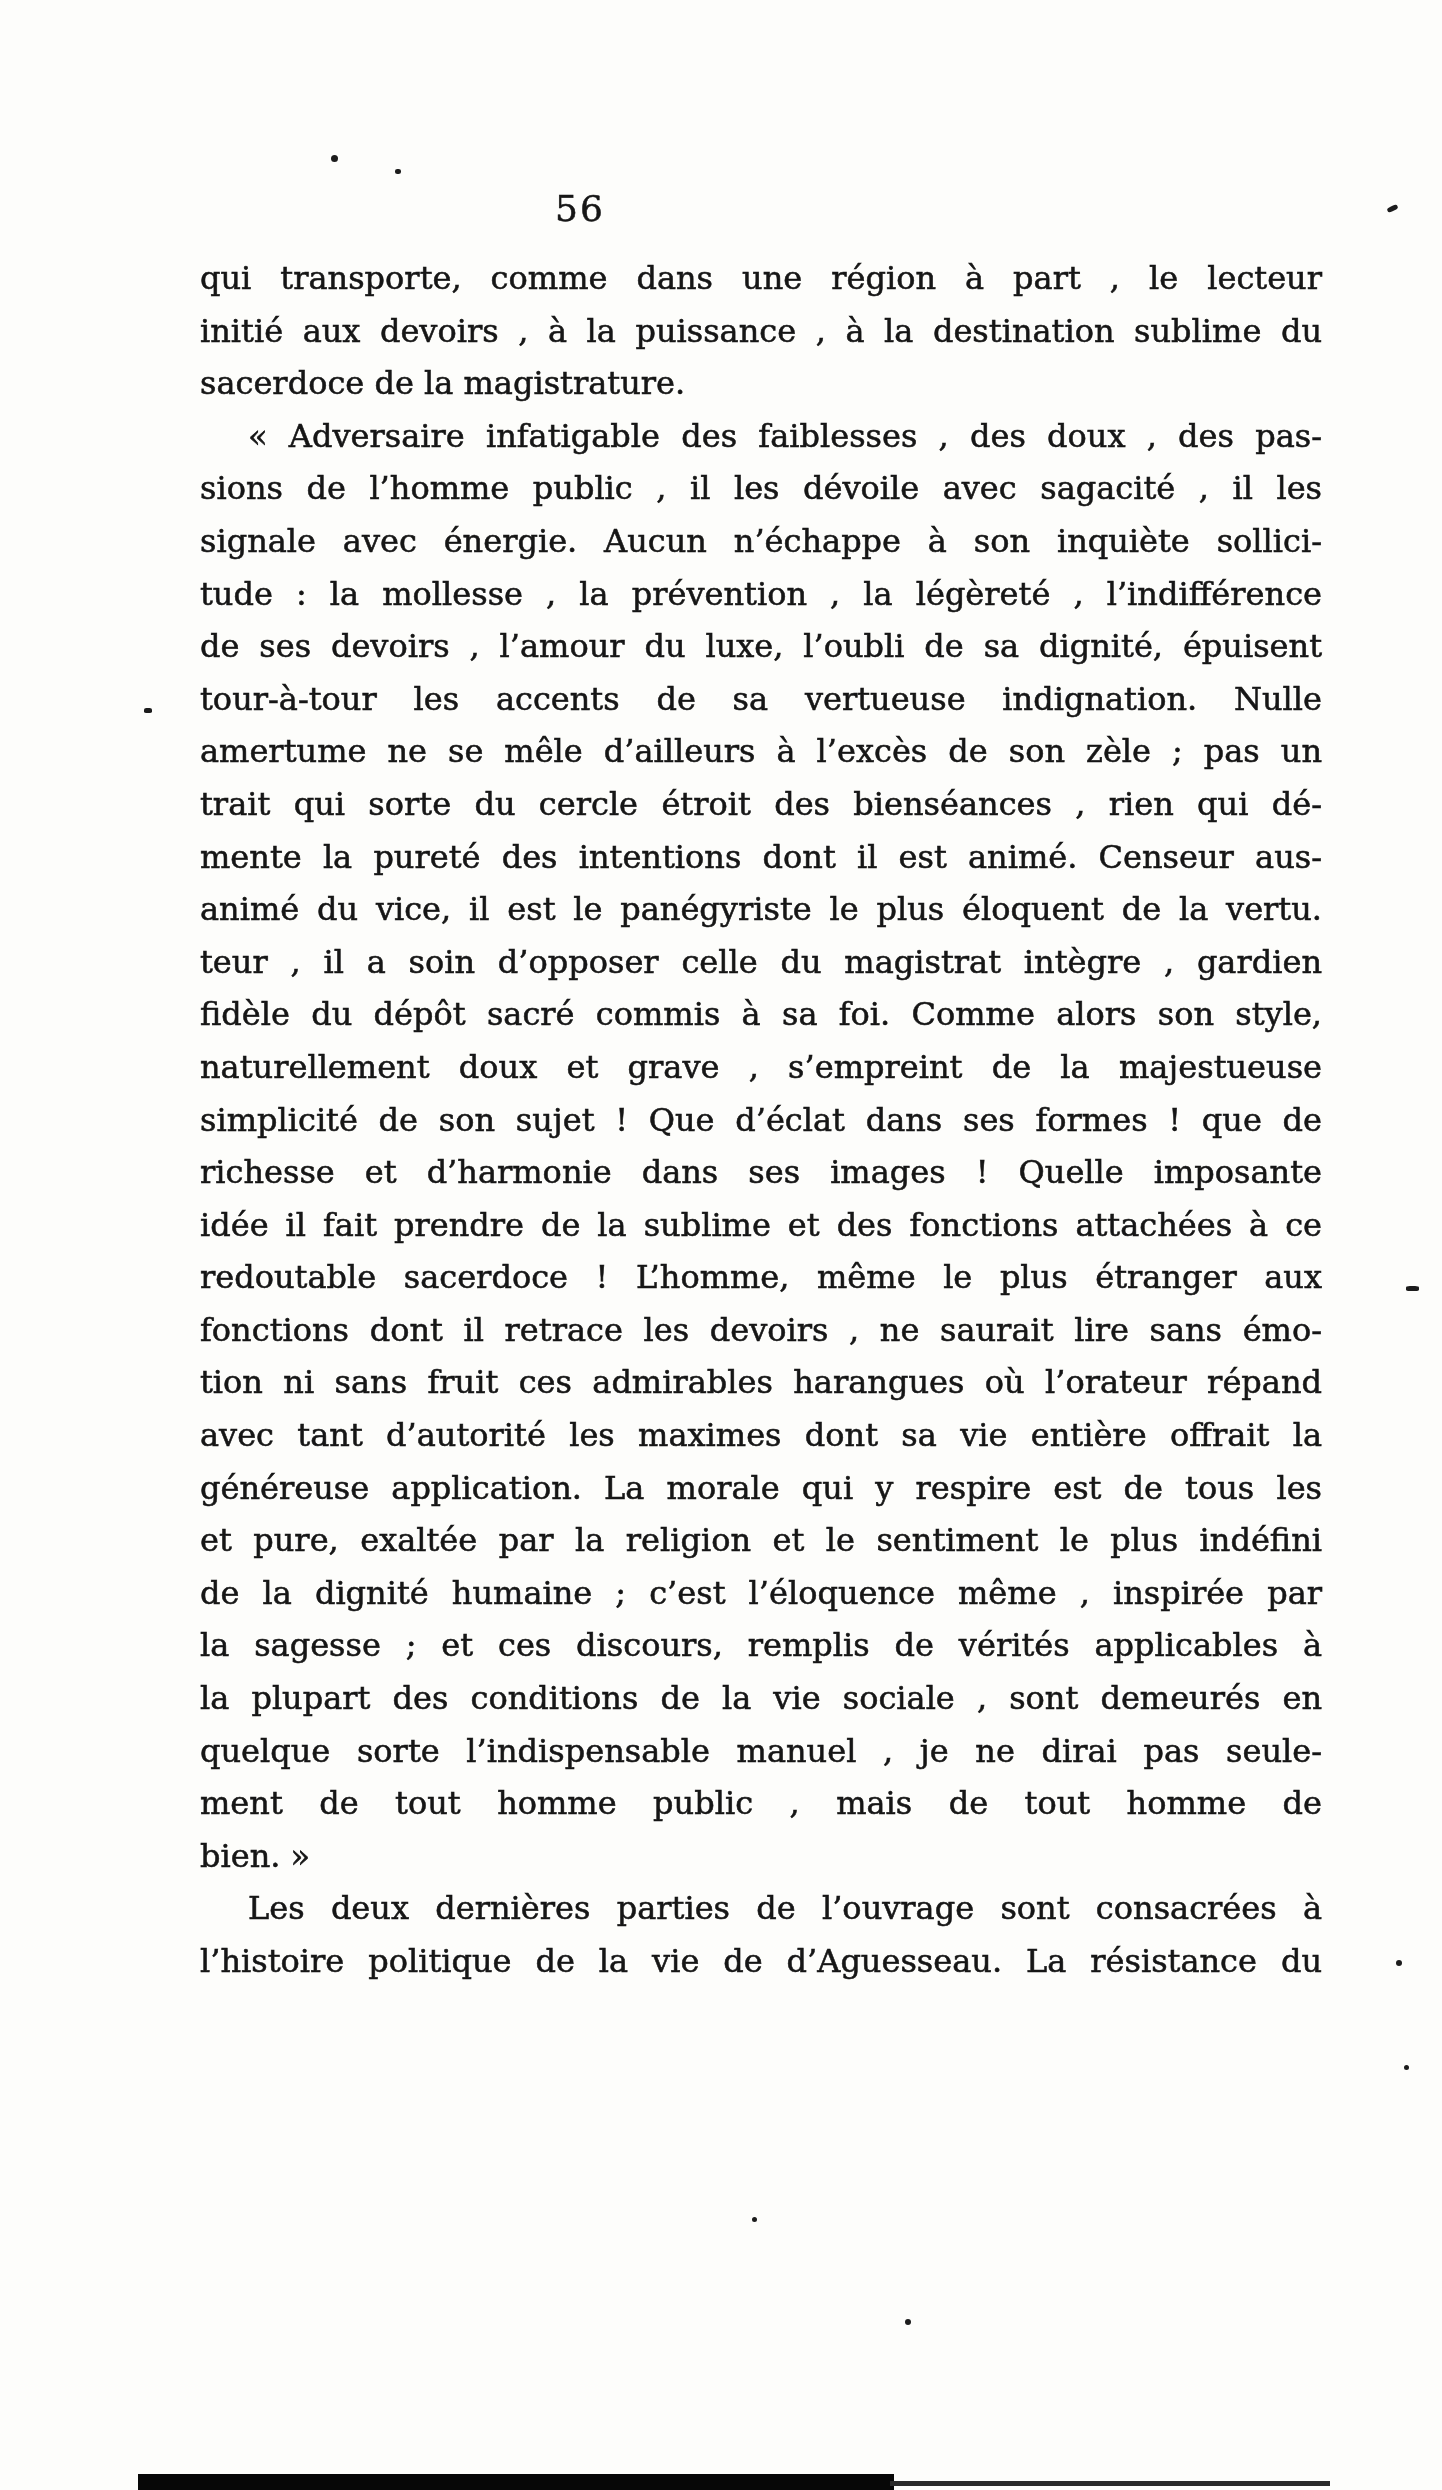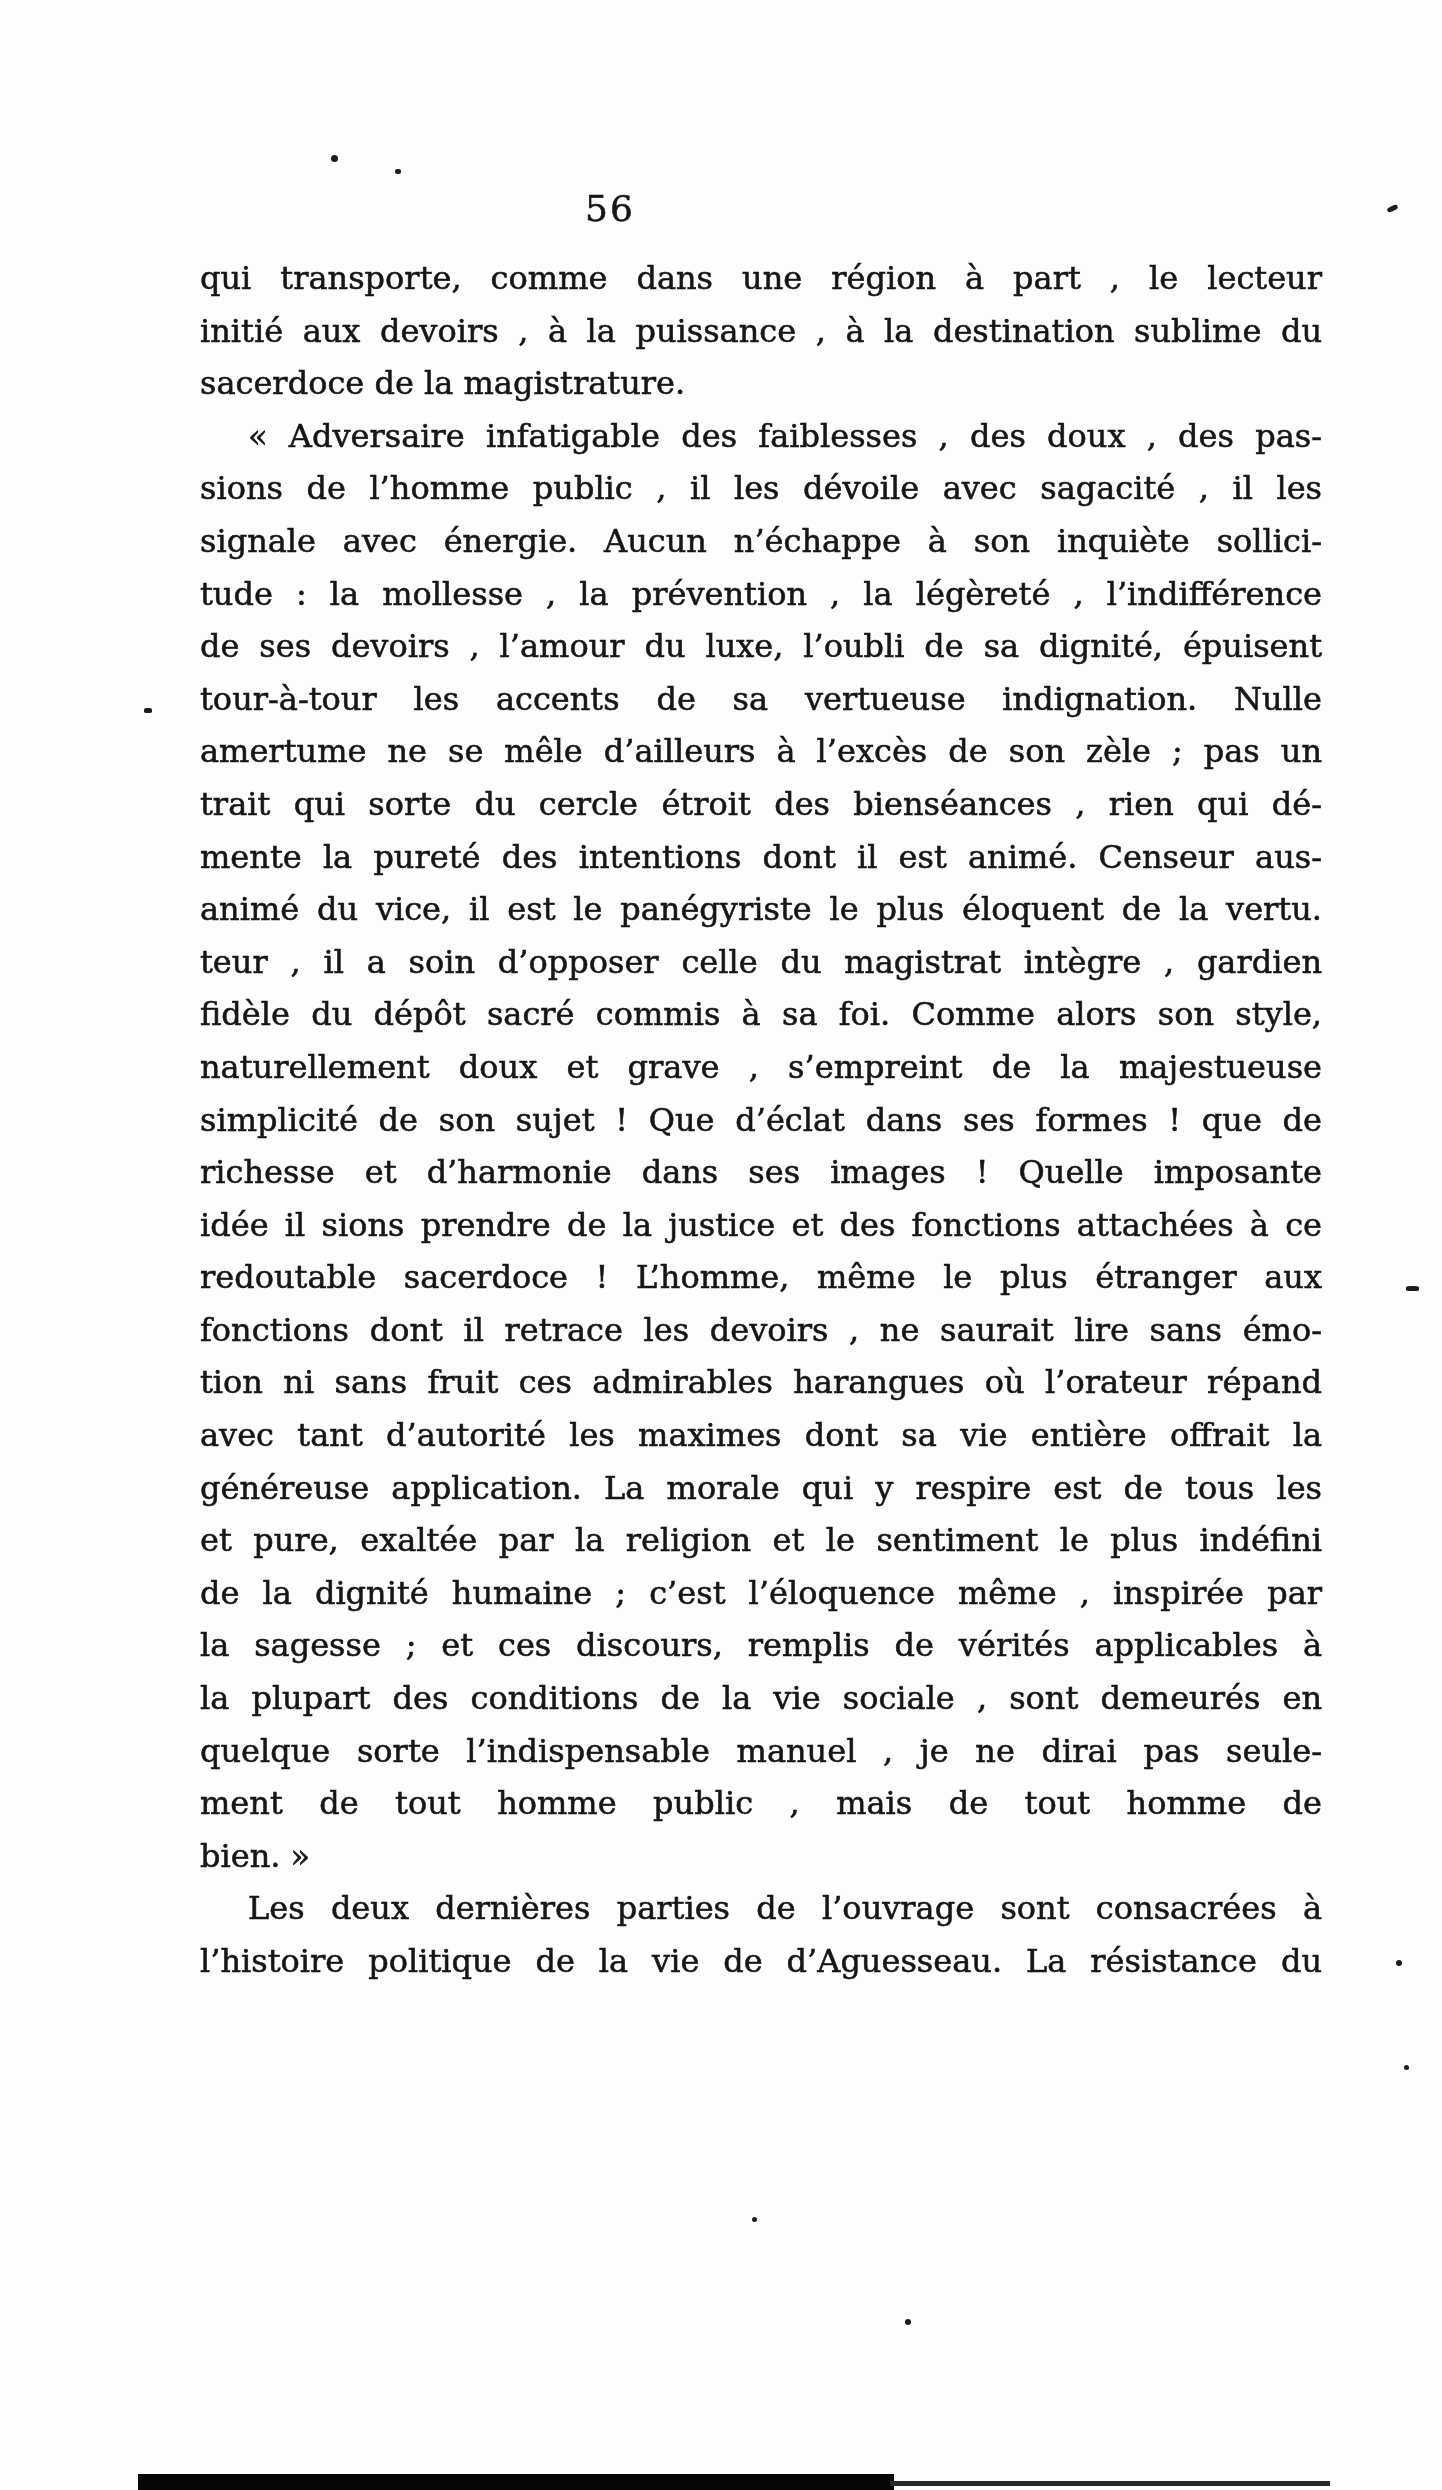--- a/index.html
+++ b/index.html
@@ -8,21 +8,21 @@
     width:1442px;height:2490px;
     margin:0 auto;
     background:#fdfdfb;
     font-family:"DejaVu Serif", serif;
     color:#161616;
     overflow:hidden;
   }
   .folio{
     position:absolute;
     top:188px;left:555px;width:110px;
-    text-align:center;
+    text-align:left;
     font-size:36px;
     letter-spacing:2px;
     -webkit-text-stroke:.5px #161616;
   }
   .text-block{
     position:absolute;
     top:252px;left:200px;width:1122px;
     font-size:32px;
     line-height:52.6px;
     -webkit-text-stroke:.55px #161616;
@@ -72,21 +72,21 @@
       <div class="line">tour-à-tour les accents de sa vertueuse indignation. Nulle</div>
       <div class="line">amertume ne se mêle d’ailleurs à l’excès de son zèle ;  pas un</div>
       <div class="line">trait qui sorte du cercle étroit des bienséances , rien qui dé-</div>
       <div class="line">mente la pureté des intentions dont il est animé. Censeur aus-</div>
       <div class="line">animé du vice, il est le panégyriste le plus éloquent de la vertu.</div>
       <div class="line">teur , il a soin d’opposer celle du magistrat intègre , gardien</div>
       <div class="line">fidèle du dépôt sacré commis à sa foi. Comme alors son style,</div>
       <div class="line">naturellement doux et grave , s’empreint de la majestueuse</div>
       <div class="line">simplicité de son sujet ! Que d’éclat dans ses formes ! que de</div>
       <div class="line">richesse et d’harmonie dans ses images !  Quelle imposante</div>
-      <div class="line">idée il sions prendre de la justice et des fonctions attachées à ce</div>
+      <div class="line">idée il fait prendre de la sublime et des fonctions attachées à ce</div>
       <div class="line">redoutable sacerdoce ! L’homme, même le plus étranger aux</div>
       <div class="line">fonctions dont il retrace les devoirs , ne saurait lire sans émo-</div>
       <div class="line">tion ni sans fruit ces admirables harangues où l’orateur répand</div>
       <div class="line">avec tant d’autorité les maximes dont sa vie entière offrait la</div>
       <div class="line">généreuse application. La morale qui y respire est de tous les</div>
       <div class="line">et pure, exaltée par la religion et le sentiment le plus indéfini</div>
       <div class="line">de la dignité humaine ; c’est l’éloquence même , inspirée par</div>
       <div class="line">la sagesse ; et ces discours, remplis de vérités applicables à</div>
       <div class="line">la plupart des conditions de la vie sociale , sont demeurés en</div>
       <div class="line">quelque sorte l’indispensable manuel , je ne dirai pas seule-</div>

